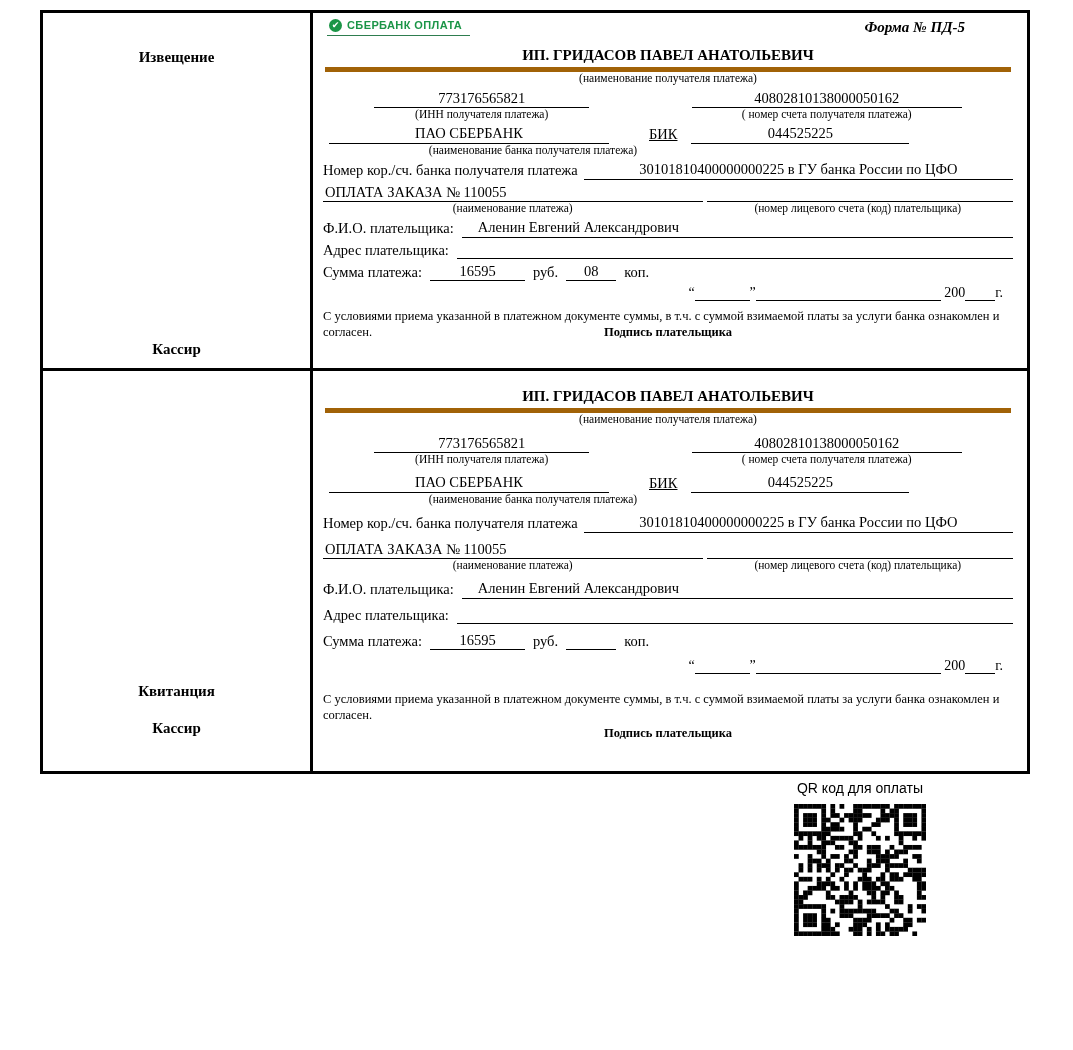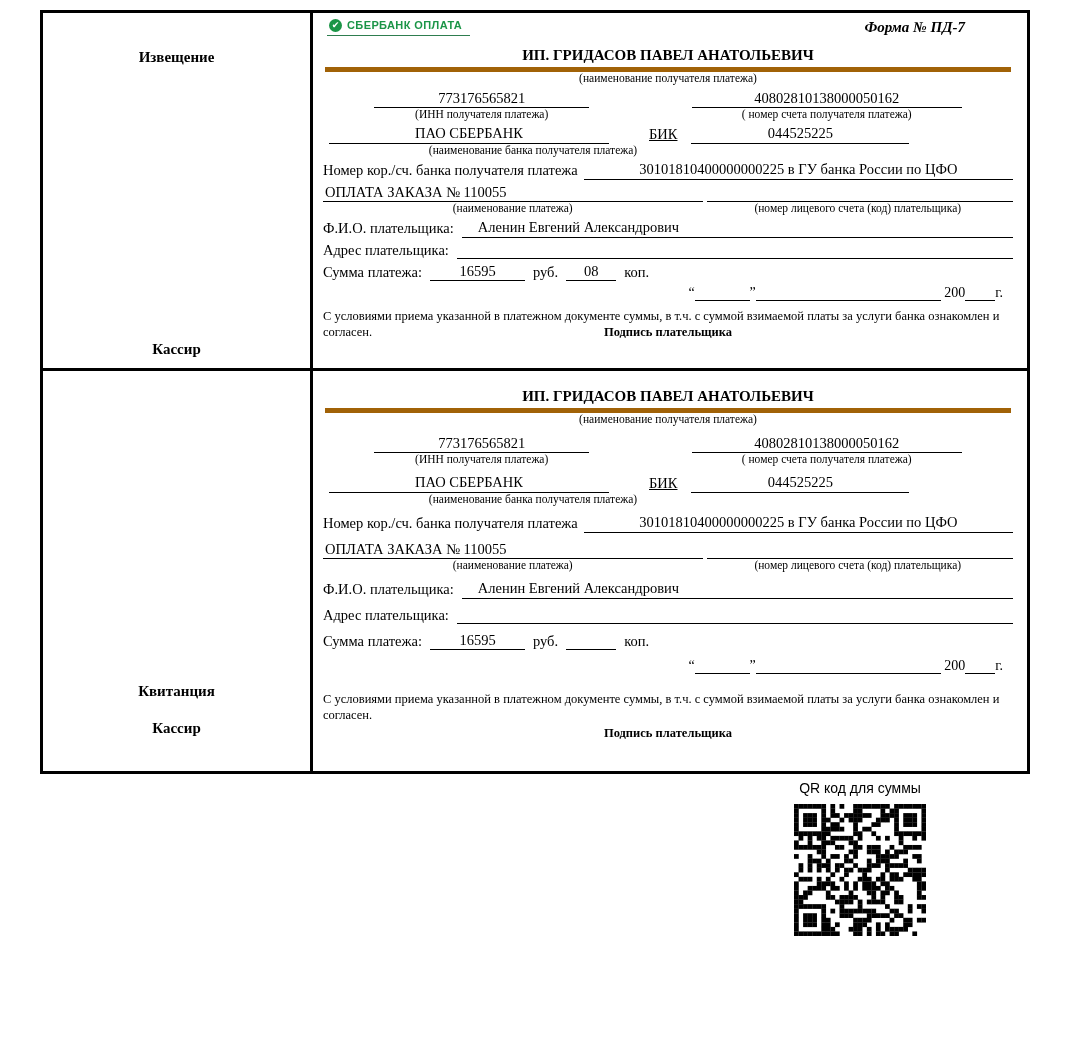--- a/index.html
+++ b/index.html
@@ -78,21 +78,21 @@
         <div>Извещение</div>
         <div>Кассир</div>
       </div>
       <div class="fbody">
 
         <div class="hdr">
           <span class="logo">
             <span class="logo-mark">✔</span>
             <span class="logo-text">СБЕРБАНК ОПЛАТА</span>
           </span>
-          <span class="form-no">Форма № ПД-7</span>
+          <span class="form-no">Форма № ПД-5</span>
         </div>
 
         <div class="rec-line fline">ИП. ГРИДАСОВ ПАВЕЛ АНАТОЛЬЕВИЧ</div>
         <div class="cap">(наименование получателя платежа)</div>
 
         <div class="cols fline">
           <div class="col1"><span class="u inn">773176565821</span></div>
           <div class="col2"><span class="u acct">40802810138000050162</span></div>
         </div>
         <div class="cols">
@@ -212,21 +212,21 @@
           <span>200</span><span class="u d3"></span><span>г.</span>
         </div>
 
         <div class="terms">С условиями приема указанной в платежном документе суммы, в т.ч. с суммой взимаемой платы за услуги банка ознакомлен и согласен.</div>
         <div class="signature">Подпись плательщика</div>
       </div>
     </div>
   </div>
 
   <div class="qr-block">
-    <div class="qr-label">QR код для суммы</div>
+    <div class="qr-label">QR код для оплаты</div>
     <div class="qr-box" id="qr"><svg width="132" height="132" viewBox="0 0 132 132" fill="#000">
           <rect x="0.00" y="0.00" width="4.75" height="4.75"></rect>
           <rect x="4.55" y="0.00" width="4.75" height="4.75"></rect>
           <rect x="9.10" y="0.00" width="4.75" height="4.75"></rect>
           <rect x="13.66" y="0.00" width="4.75" height="4.75"></rect>
           <rect x="18.21" y="0.00" width="4.75" height="4.75"></rect>
           <rect x="22.76" y="0.00" width="4.75" height="4.75"></rect>
           <rect x="27.31" y="0.00" width="4.75" height="4.75"></rect>
           <rect x="36.41" y="0.00" width="4.75" height="4.75"></rect>
           <rect x="45.52" y="0.00" width="4.75" height="4.75"></rect>

